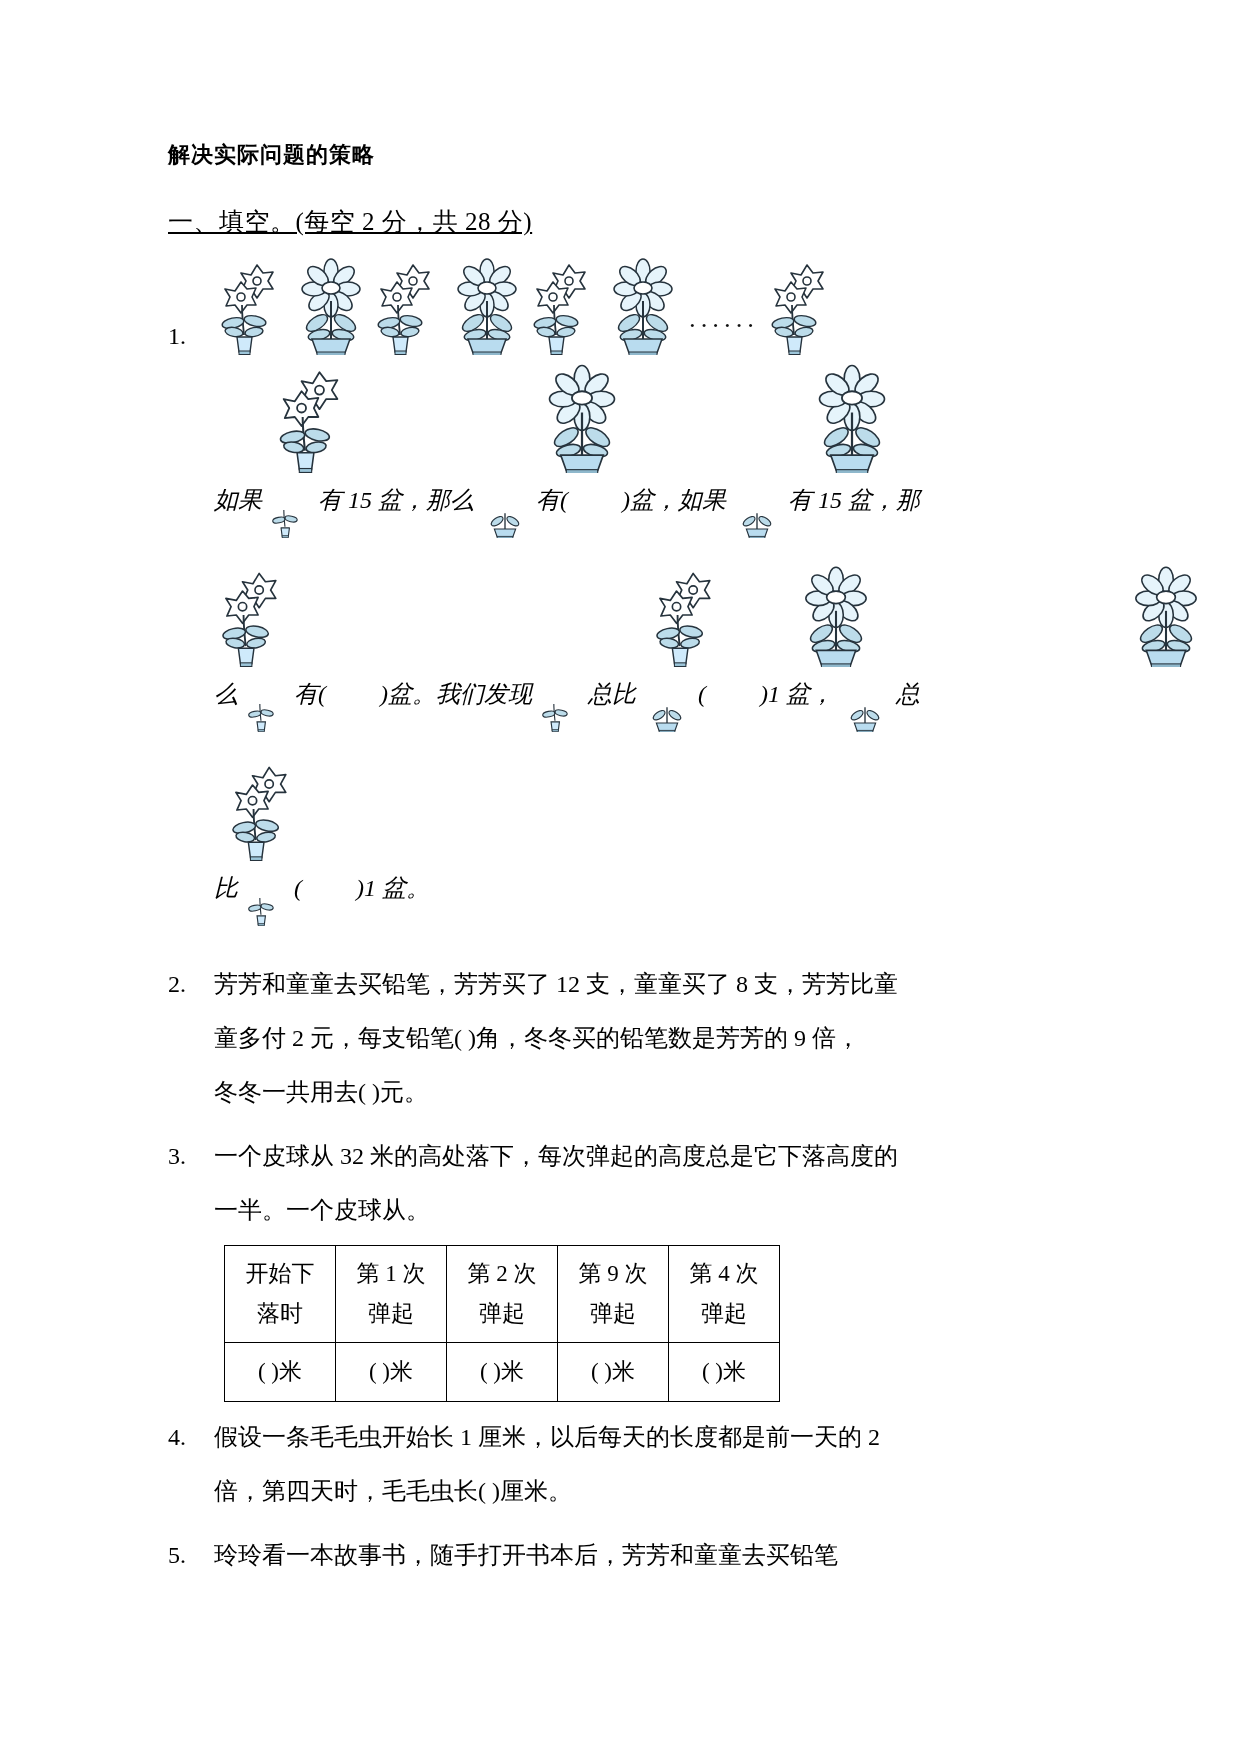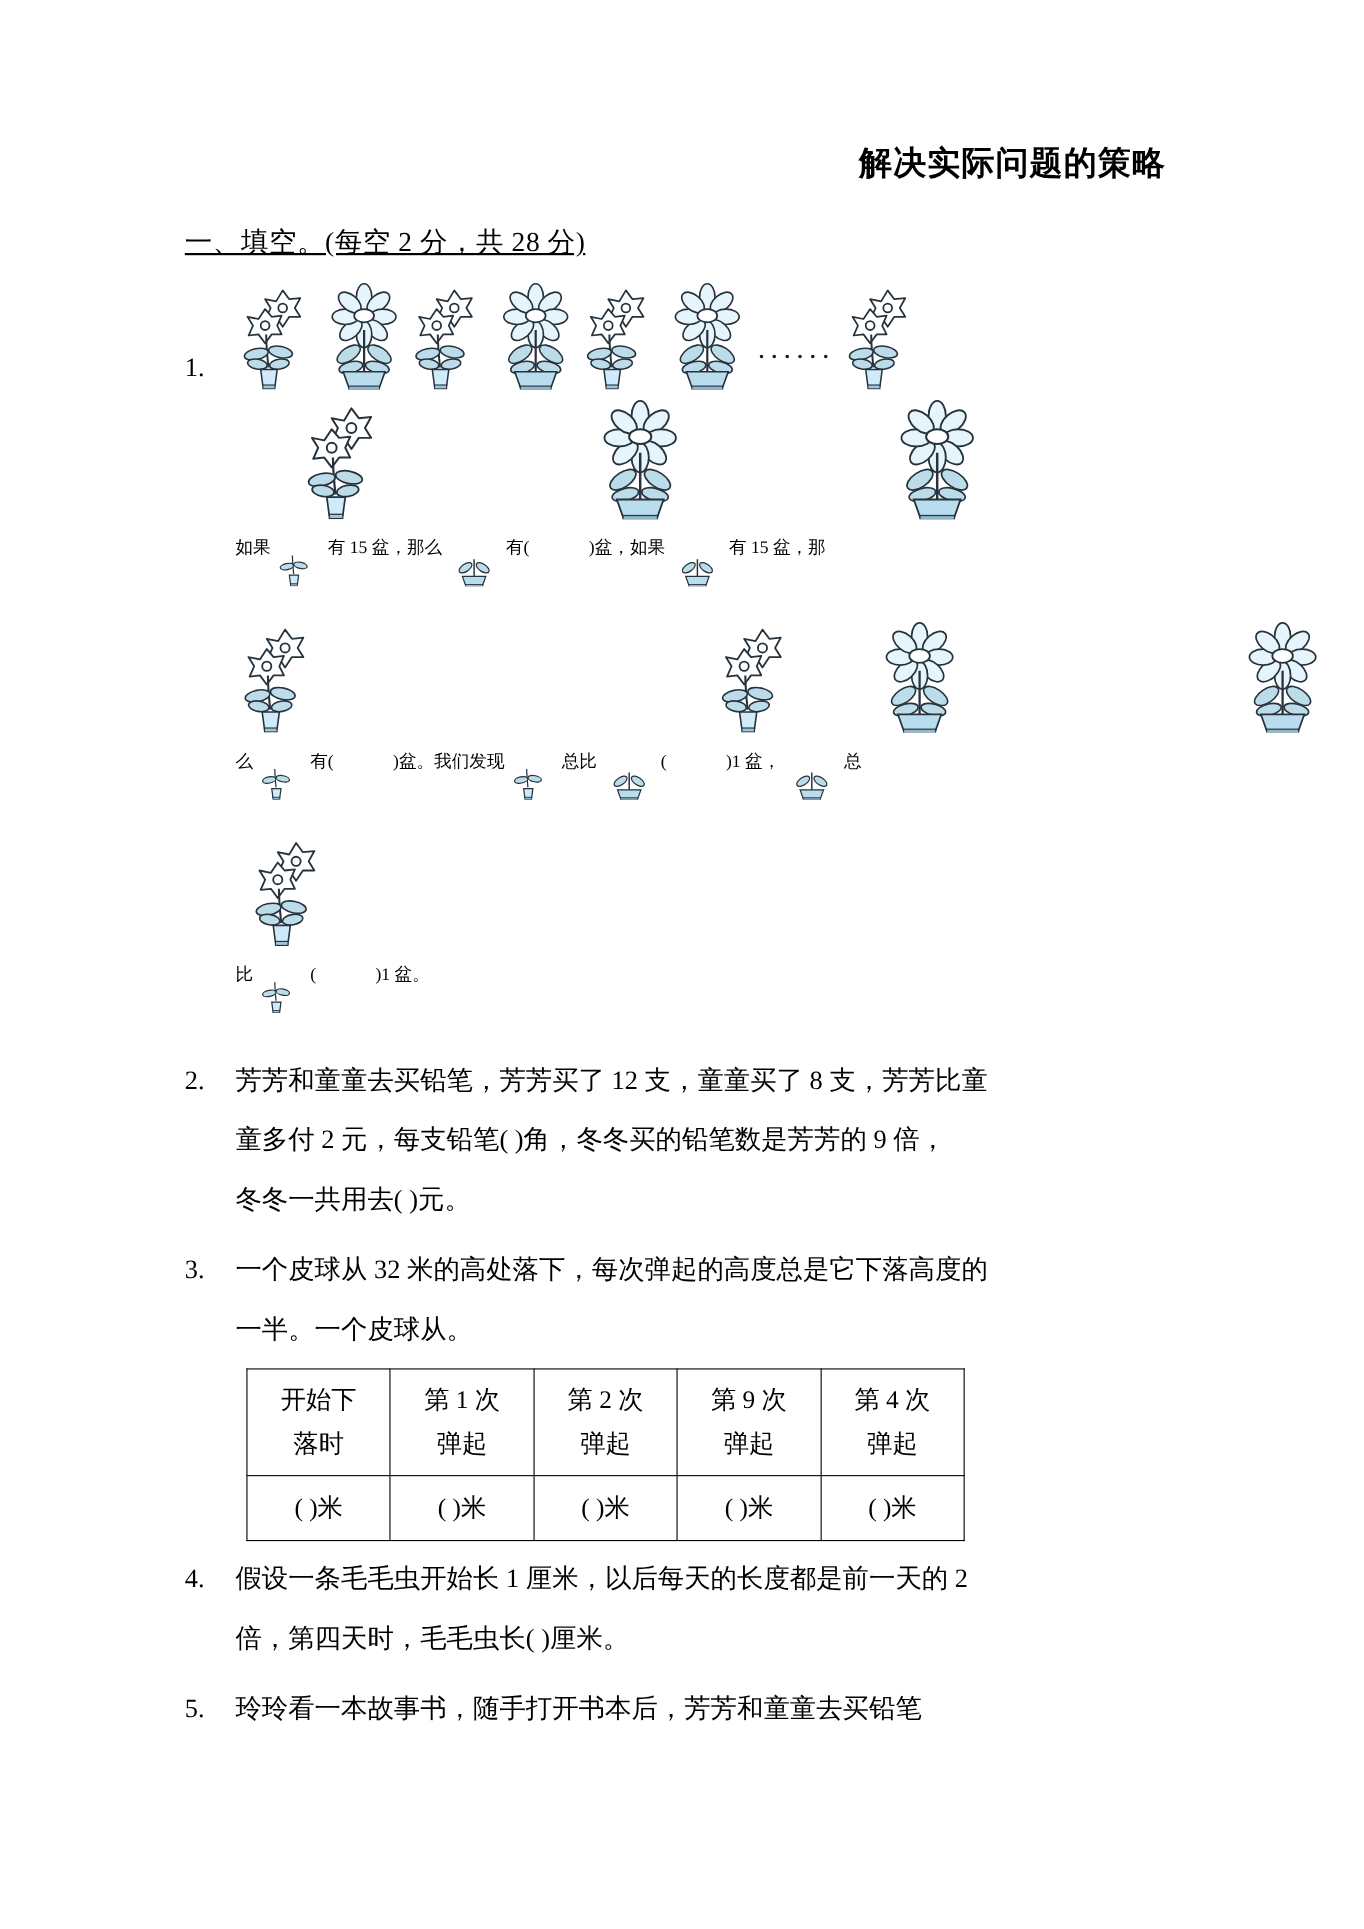--- a/index.html
+++ b/index.html
@@ -19,26 +19,26 @@
     position: absolute;
     left: 0; top: 0;
     width: 1240px;
     height: 1754px;
     box-sizing: border-box;
     padding: 128px 180px 0 168px;
   }
 
   
   .doc-title {
-    text-align: right;
+    text-align: left;
     font-family: "DejaVu Sans", sans-serif;
     font-weight: 700;
-    font-size: 30px;
+    font-size: 22px;
     letter-spacing: 1px;
-    margin: 0 0 34px 0;
+    margin: 12px 0 34px 0;
     color: #000;
   }
 
   
   .section-head {
     font-size: 25px;
     line-height: 1.4;
     margin: 0 0 16px 0;
     letter-spacing: 0.5px;
     text-decoration: underline;
@@ -57,23 +57,24 @@
     line-height: 54px;
     text-align: left;
     white-space: nowrap;
   }
   .q-body {
     flex: 1 1 auto;
     font-size: 24px;
     line-height: 54px;
   }
   .q-line {
-    font-size: 16px;
+    font-size: 24px;
     line-height: 54px;
     white-space: nowrap;
+    font-style: italic;
   }
   .blank {
     display: inline-block;
     min-width: 54px;
   }
 
   
   .plant {
     display: inline-block;
     vertical-align: bottom;
@@ -109,21 +110,21 @@
   .inline-plant-sm {
     display: inline-block;
     vertical-align: -30px;
     margin: 0 2px;
   }
 
   
   table.bounce {
     border-collapse: collapse;
     margin: 8px 0 8px 56px;
-    width: 653px;
+    width: 556px;
   }
   table.bounce td {
     border: 1.6px solid #000;
     text-align: center;
     font-size: 23px;
     line-height: 40px;
     padding: 4px 2px;
   }
   table.bounce td.head {
     height: 88px;

